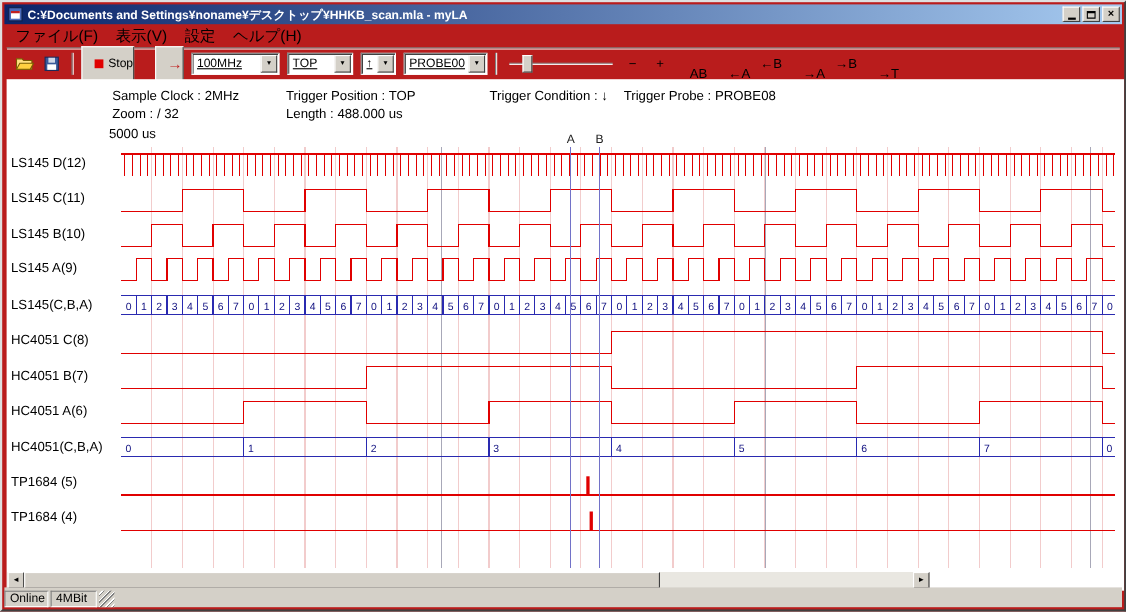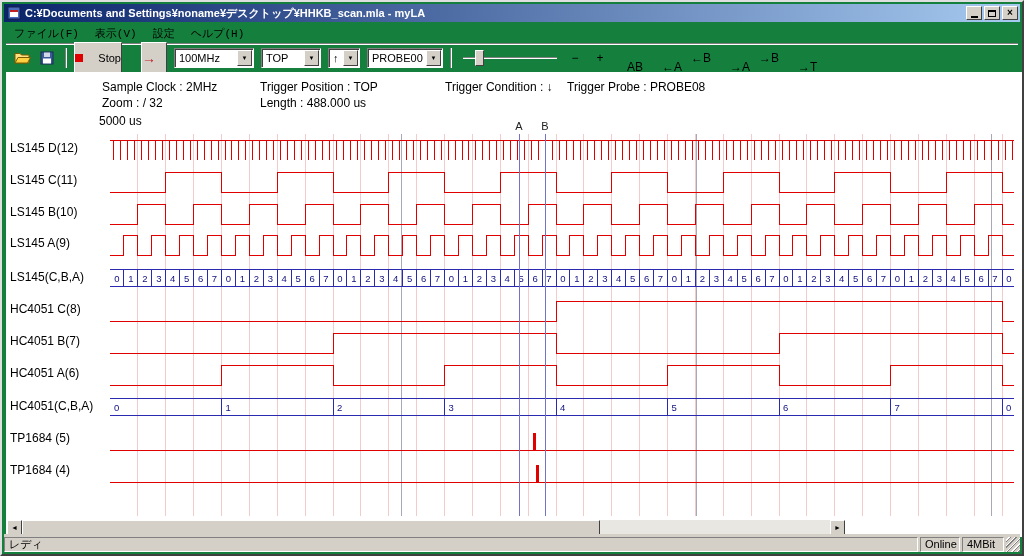--- a/index.html
+++ b/index.html
@@ -1,50 +1,50 @@
 <!DOCTYPE html>
 <html><head>
 <meta charset="utf-8">
 <style>
   html,body{margin:0;padding:0;background:#808080;}
   *{box-sizing:border-box;}
-  .window{position:relative;width:1024px;height:556px;background:#15803d;
+  .window{position:relative;width:1024px;height:556px;background:#b91c1c;
     border:2px solid;border-color:#dfdfdf #404040 #404040 #dfdfdf;
     font-family:"Liberation Sans",sans-serif;overflow:hidden;}
   
   .titlebar{position:absolute;left:2px;top:2px;right:2px;height:18px;
     background:linear-gradient(90deg,#0a246a,#a6caf0);display:flex;align-items:center;padding:0 2px;}
   .title-icon{width:14px;height:14px;margin-left:1px;flex:0 0 auto;}
   .title-text{color:#fff;font-size:11px;font-weight:bold;margin-left:4px;flex:1;
     white-space:nowrap;overflow:hidden;}
   .title-buttons{display:flex;gap:2px;}
   .tbtn{width:16px;height:14px;background:#d4d0c8;border:1px solid;
     border-color:#fff #404040 #404040 #fff;display:flex;align-items:center;justify-content:center;
     font-size:10px;font-weight:bold;color:#000;line-height:1;}
   .glyph-min{width:7px;height:2px;background:#000;margin-top:7px;}
   .glyph-max{width:8px;height:7px;border:1px solid #000;border-top-width:2px;}
   
   .menubar{position:absolute;left:4px;top:22px;right:4px;height:18px;display:flex;
-    align-items:center;font-size:11px;color:#000;font-family:Liberation Mono, monospace;}
+    align-items:center;font-size:14px;color:#000;}
   .menu-item{padding:2px 8px;}
   
   .toolbar{position:absolute;left:4px;top:41px;right:4px;height:28px;
     border-top:1px solid #808080;box-shadow:inset 0 1px 0 #fff;
     display:flex;align-items:center;padding-left:5px;gap:3px;font-size:11px;color:#000;}
   .tool{width:22px;height:20px;display:flex;align-items:center;justify-content:center;}
   .sep{width:2px;height:20px;border-left:1px solid #808080;border-right:1px solid #fff;margin:0 4px;}
   .btn3d{border:1px solid;border-color:#fff #404040 #404040 #fff;background:#d4d0c8;height:32px;
-    display:flex;align-items:center;justify-content:space-between;}
+    display:flex;align-items:center;justify-content:flex-end;}
   .stop-btn{width:48px;gap:4px;}
   .stopsq{width:8px;height:8px;background:#e00000;display:inline-block;}
   .run-btn{width:26px;margin-left:16px;font-size:14px;color:#c02020;font-weight:bold;}
   .combo{height:20px;background:#fff;border:1px solid;border-color:#808080 #fff #fff #808080;
     box-shadow:inset 1px 1px 0 #404040;display:flex;align-items:center;position:relative;
     padding-left:4px;font-size:11px;margin-left:4px;}
-  .combo .cval{flex:1;white-space:nowrap;overflow:hidden;}
+  .combo .cval{flex:1;white-space:nowrap;overflow:hidden;text-decoration:underline;}
   .arrowbtn{position:absolute;right:1px;top:1px;bottom:1px;width:15px;background:#d4d0c8;
     border:1px solid;border-color:#fff #404040 #404040 #fff;display:flex;align-items:center;
     justify-content:center;font-size:6px;color:#000;}
   .slider{width:94px;height:20px;position:relative;margin:0 4px;}
   .slider .track{position:absolute;left:0;right:0;top:9px;height:0;
     border-top:1px solid #808080;border-bottom:1px solid #fff;}
   .slider .handle{position:absolute;left:12px;top:2px;width:9px;height:16px;background:#d4d0c8;
     border:1px solid;border-color:#fff #404040 #404040 #fff;}
   .flatbtn{height:20px;min-width:22px;display:flex;align-items:center;justify-content:center;
     font-size:12px;padding:0 3px;}
@@ -389,19 +389,18 @@
     <div class="sb-btn sb-left">
         <span>◄</span>
       </div>
     <div class="sb-thumb"></div>
     <div class="sb-btn sb-right">
         <span>►</span>
       </div>
   </div>
 
   <div class="statusbar">
-    <div class="panel main">レディ</div>
     <div class="panel" style="width:40px">Online</div>
     <div class="panel" style="width:42px">4MBit</div>
     <div class="grip"></div>
   </div>
 
 </div>
 
 </body></html>

